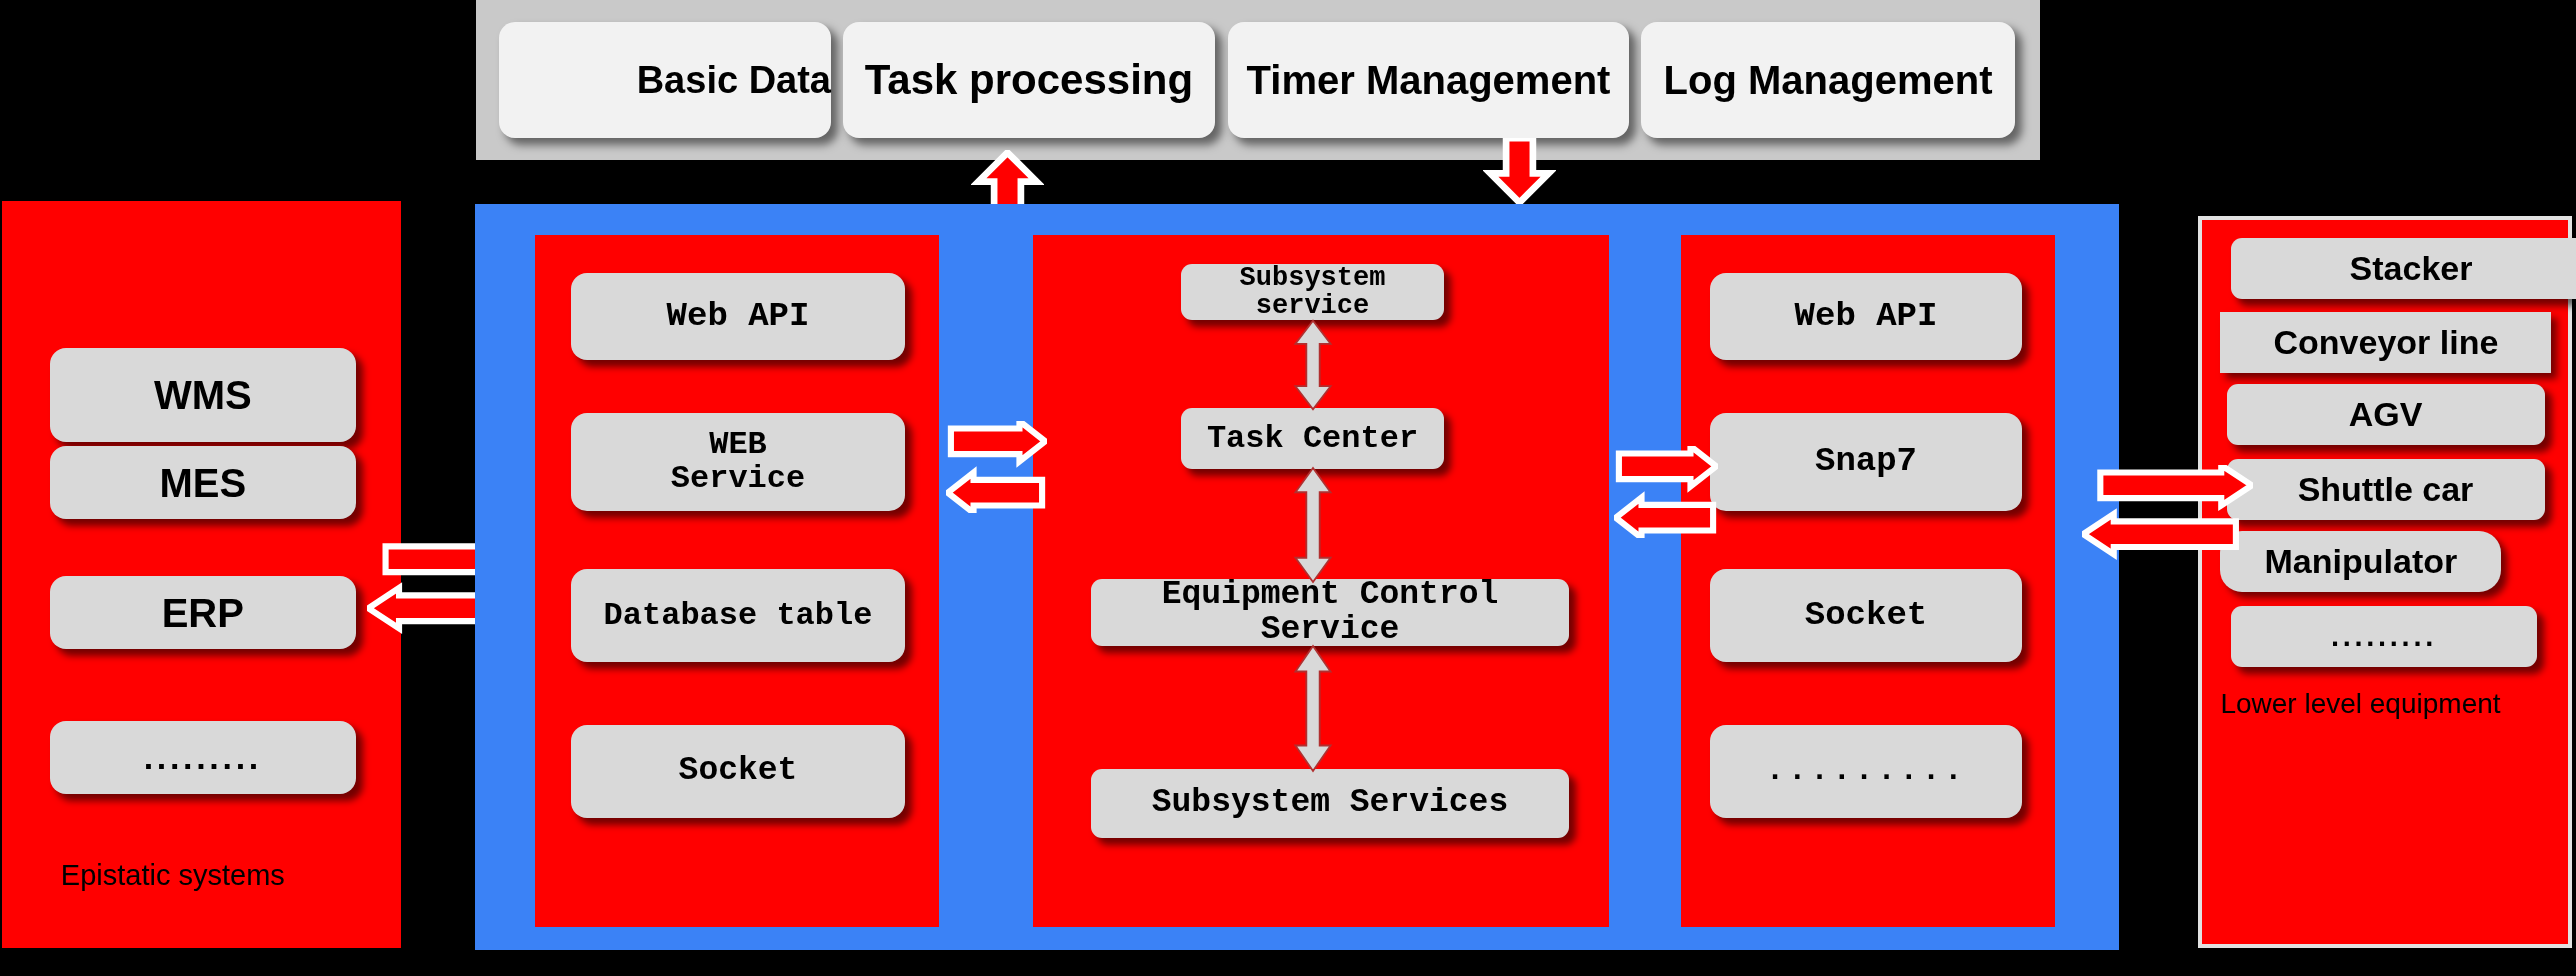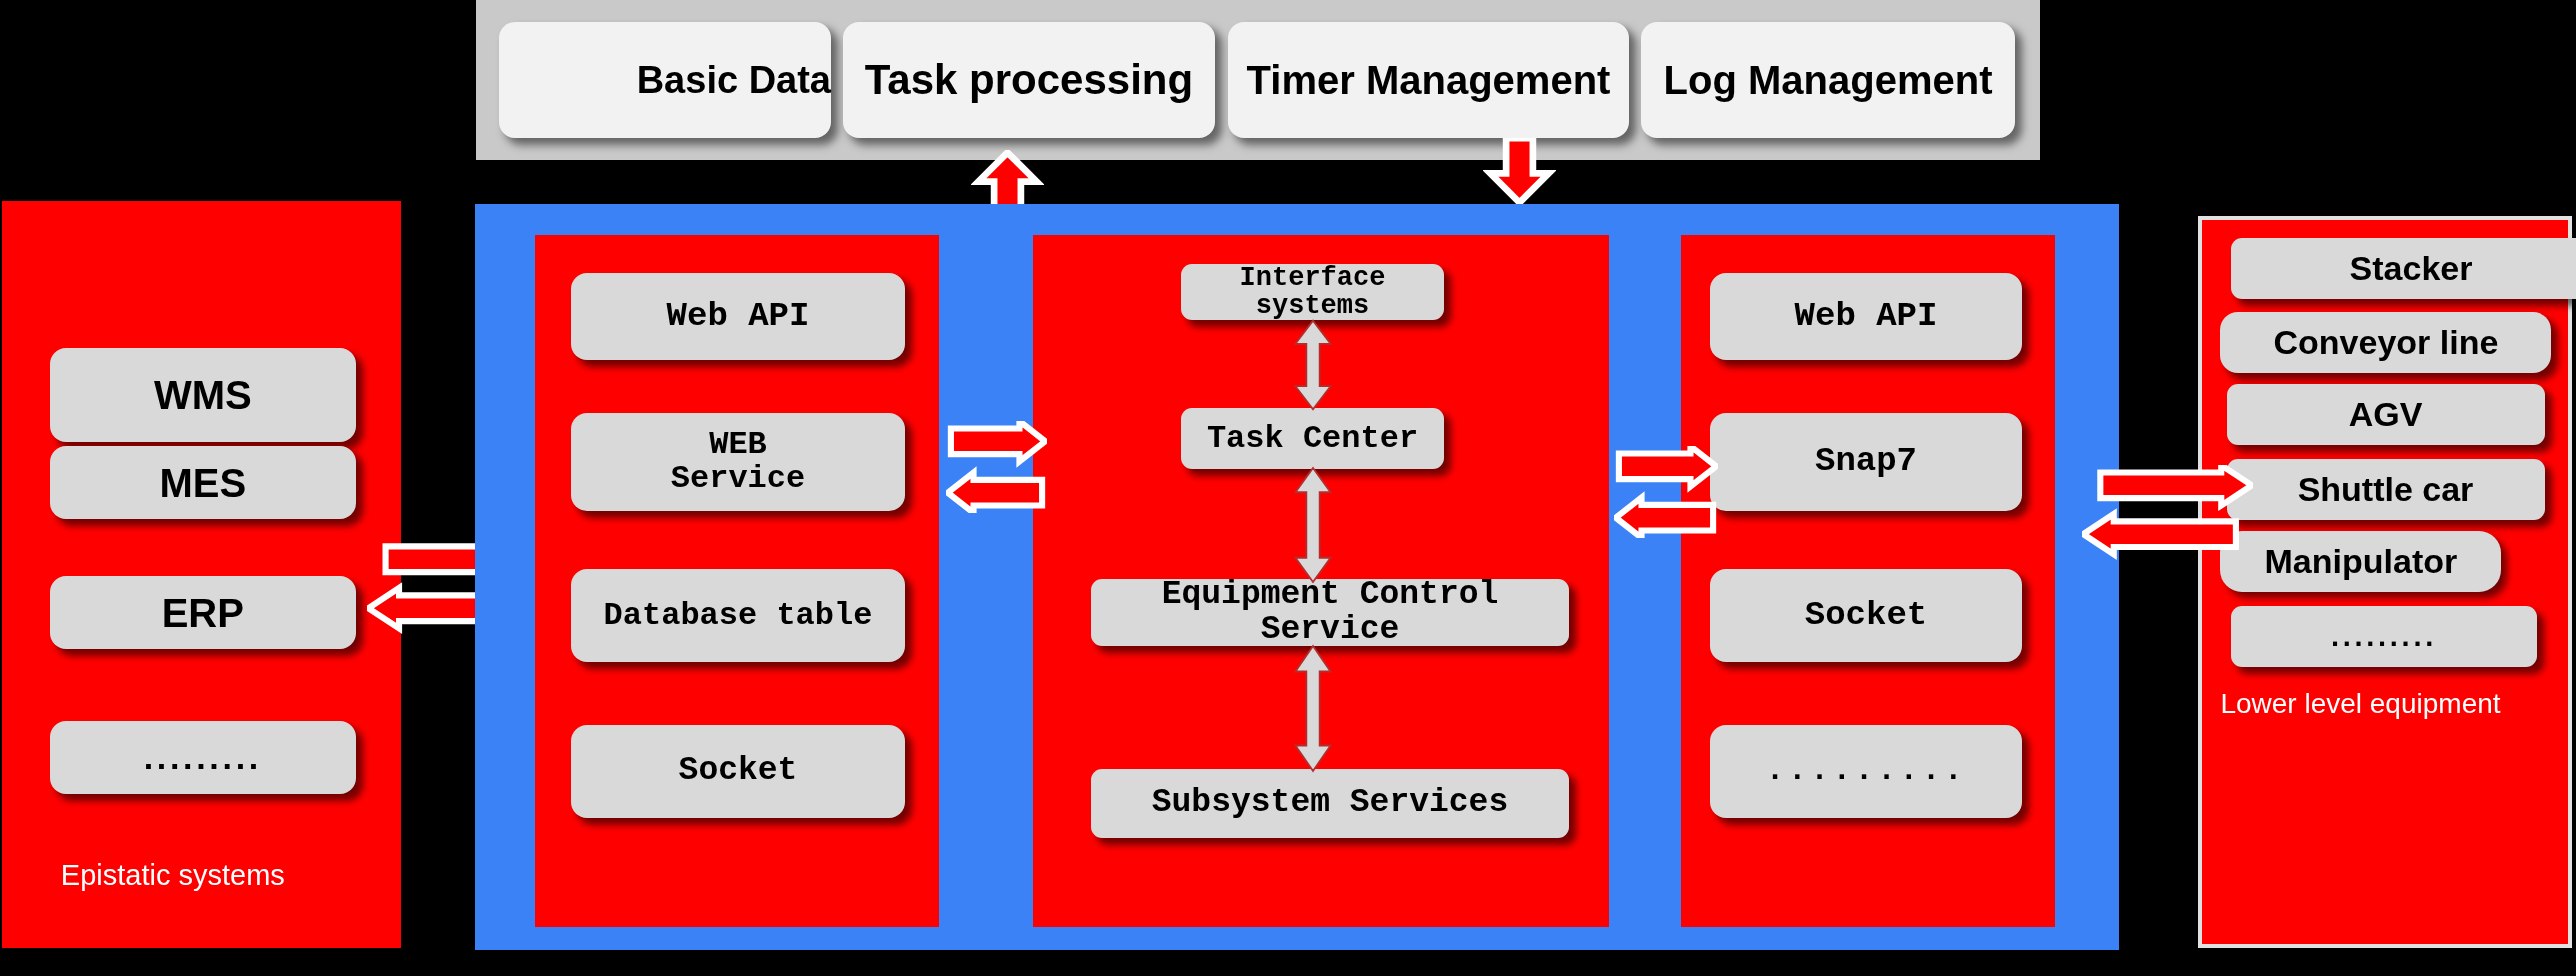--- a/index.html
+++ b/index.html
@@ -48,21 +48,21 @@
   
   #left-panel{
     position:absolute;left:1.8px;top:201px;width:399px;height:747px;
     background:#ff0000;
   }
   #right-panel{
     position:absolute;left:2198px;top:216px;width:374px;height:732px;
     background:#ff0000;border:4.3px solid #e2e2e2;box-sizing:border-box;
   }
   .panel-caption{
-    position:absolute;color:#ffffff;font-weight:400;white-space:nowrap;
+    position:absolute;color:#000000;font-weight:400;white-space:nowrap;
   }
 
   
   .arrow-svg{position:absolute;}
 </style>
 </head>
 <body>
 
 <div id="top-strip">
   <div class="tab" style="left:23px;width:332px;font-size:38px;justify-content:flex-end;">
@@ -121,21 +121,21 @@
     <div class="chip" style="left:36px;top:334px;width:334px;height:93px;font-size:32px;">
       <span>Database table</span>
     </div>
     <div class="chip" style="left:36px;top:490px;width:334px;height:93px;font-size:33px;">
       <span>Socket</span>
     </div>
   </div>
 
   <div class="redcol" style="left:558px;top:31px;width:576px;height:692px;">
     <div class="chip" style="left:148px;top:29px;width:263px;height:56px;font-size:27px;border-radius:11px;">
-      <span>Interface systems</span>
+      <span>Subsystem service</span>
     </div>
     <div class="chip" style="left:148px;top:173px;width:263px;height:61px;font-size:32px;border-radius:11px;">
       <span>Task Center</span>
     </div>
     <div class="chip" style="left:58px;top:344px;width:478px;height:67px;font-size:33px;border-radius:11px;">
       <span>Equipment Control Service</span>
     </div>
     <div class="chip" style="left:58px;top:534px;width:478px;height:69px;font-size:33px;border-radius:11px;">
       <span>Subsystem Services</span>
     </div>
@@ -174,21 +174,21 @@
   <svg class="arrow-svg" style="left:1139px;top:242px;" width="104" height="92" viewBox="0 0 170 150">
     <polygon points="8,12 125,12 125,0 167,33 125,66 125,54 8,54" fill="#ff0000" stroke="#ffffff" stroke-width="10"></polygon>
     <polygon points="162,96 45,96 45,84 3,117 45,150 45,138 162,138" fill="#ff0000" stroke="#ffffff" stroke-width="10"></polygon>
   </svg>
 </div>
 
 <div id="right-panel">
   <div class="chip" style="left:29px;top:18.4px;width:360px;height:61px;font-size:34px;border-radius:11px;">
     <span>Stacker</span>
   </div>
-  <div class="chip" style="left:18.4px;top:92px;width:331px;height:61px;font-size:34px;border-radius:18px;">
+  <div class="chip" style="left:18.4px;top:92px;width:331px;height:61px;font-size:34px;border-radius:0;">
     <span>Conveyor line</span>
   </div>
   <div class="chip" style="left:24.5px;top:164px;width:318px;height:61px;font-size:34px;border-radius:11px;">
     <span>AGV</span>
   </div>
   <div class="chip" style="left:24.5px;top:239px;width:318px;height:61px;font-size:34px;border-radius:11px;">
     <span>Shuttle car</span>
   </div>
   <div class="chip" style="left:18.4px;top:311px;width:281px;height:61px;font-size:34px;border-radius:22px;">
     <span>Manipulator</span>

